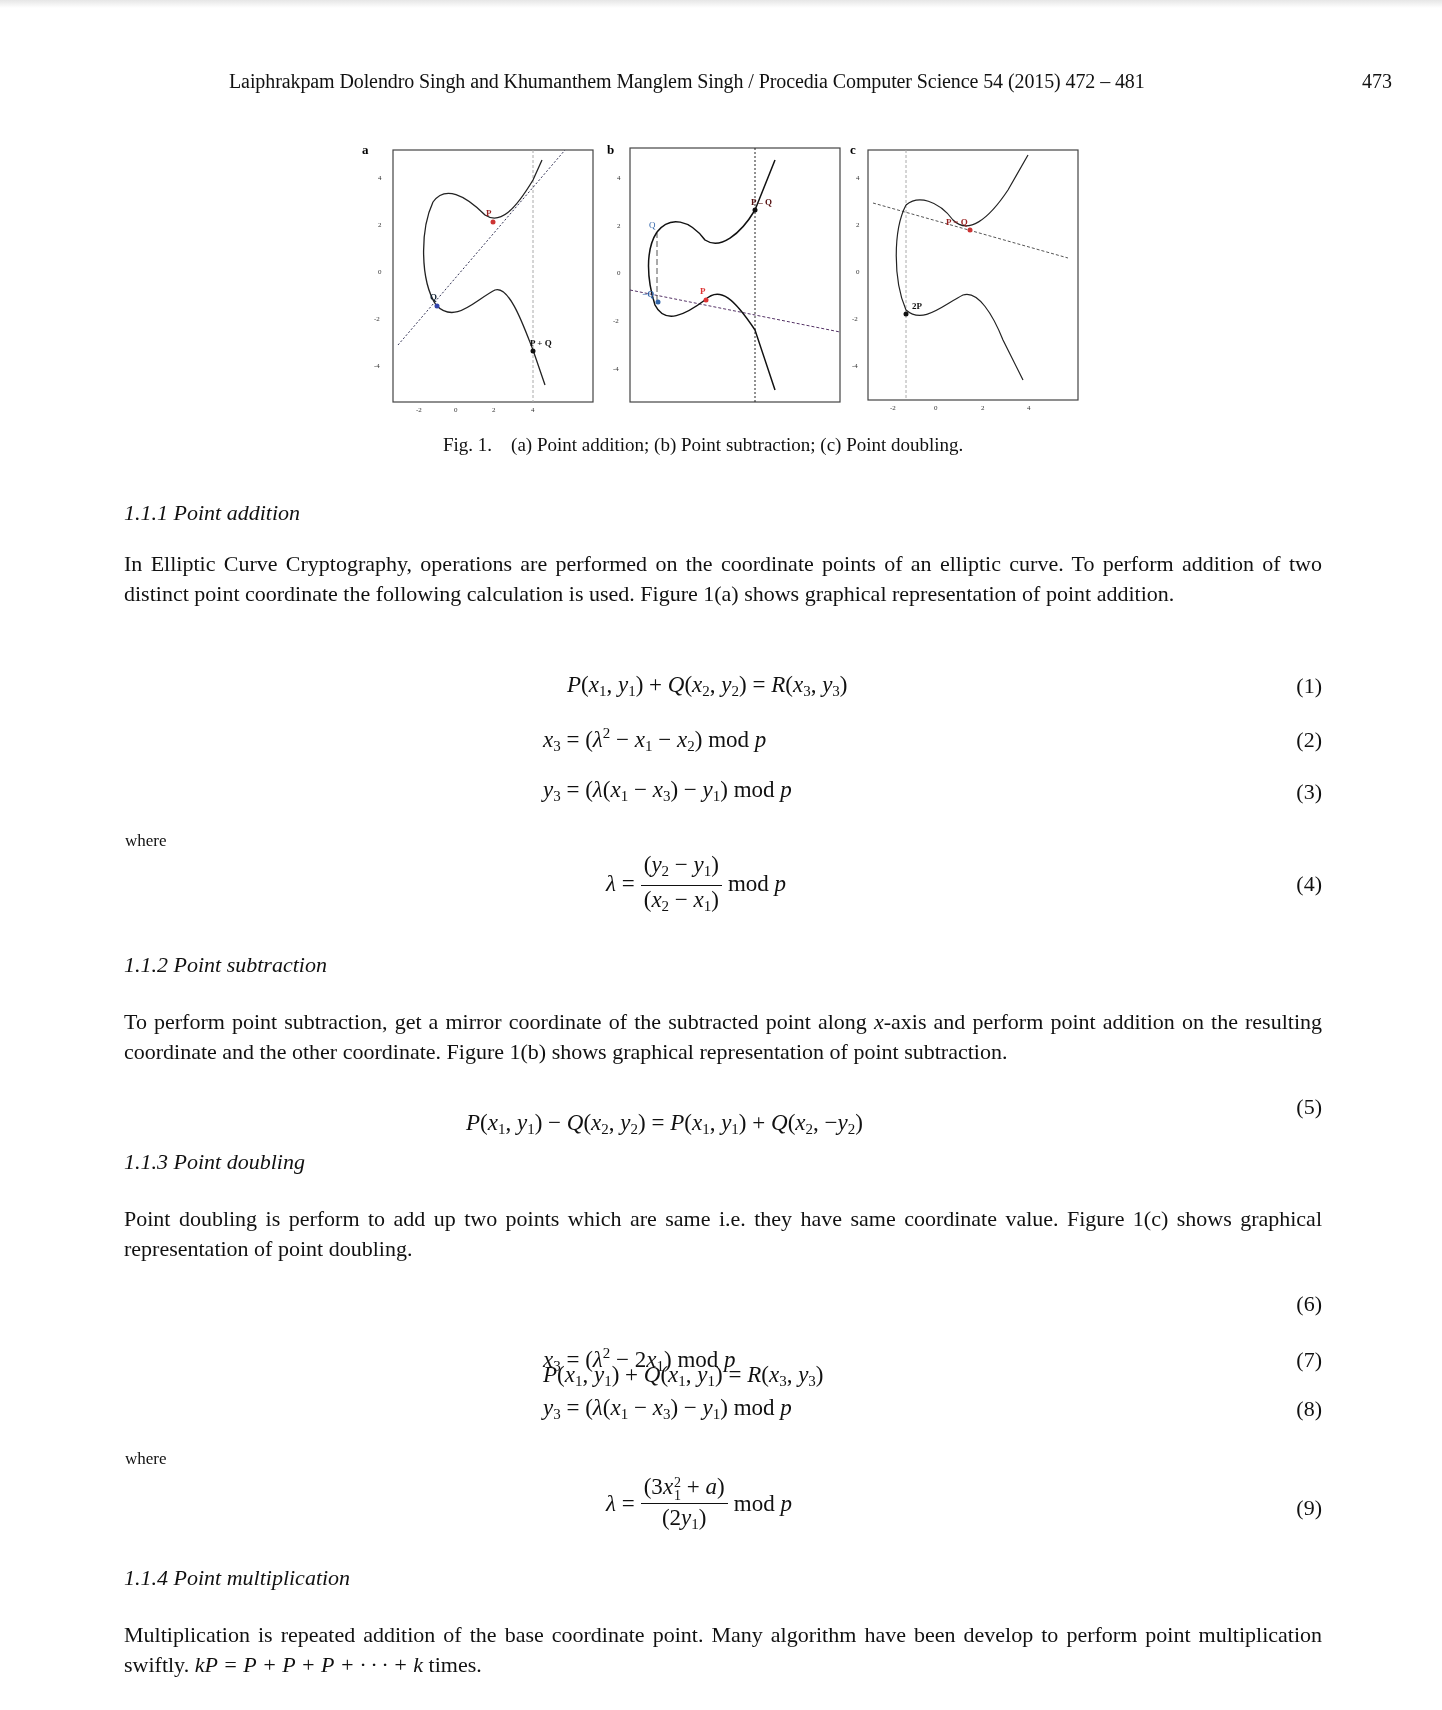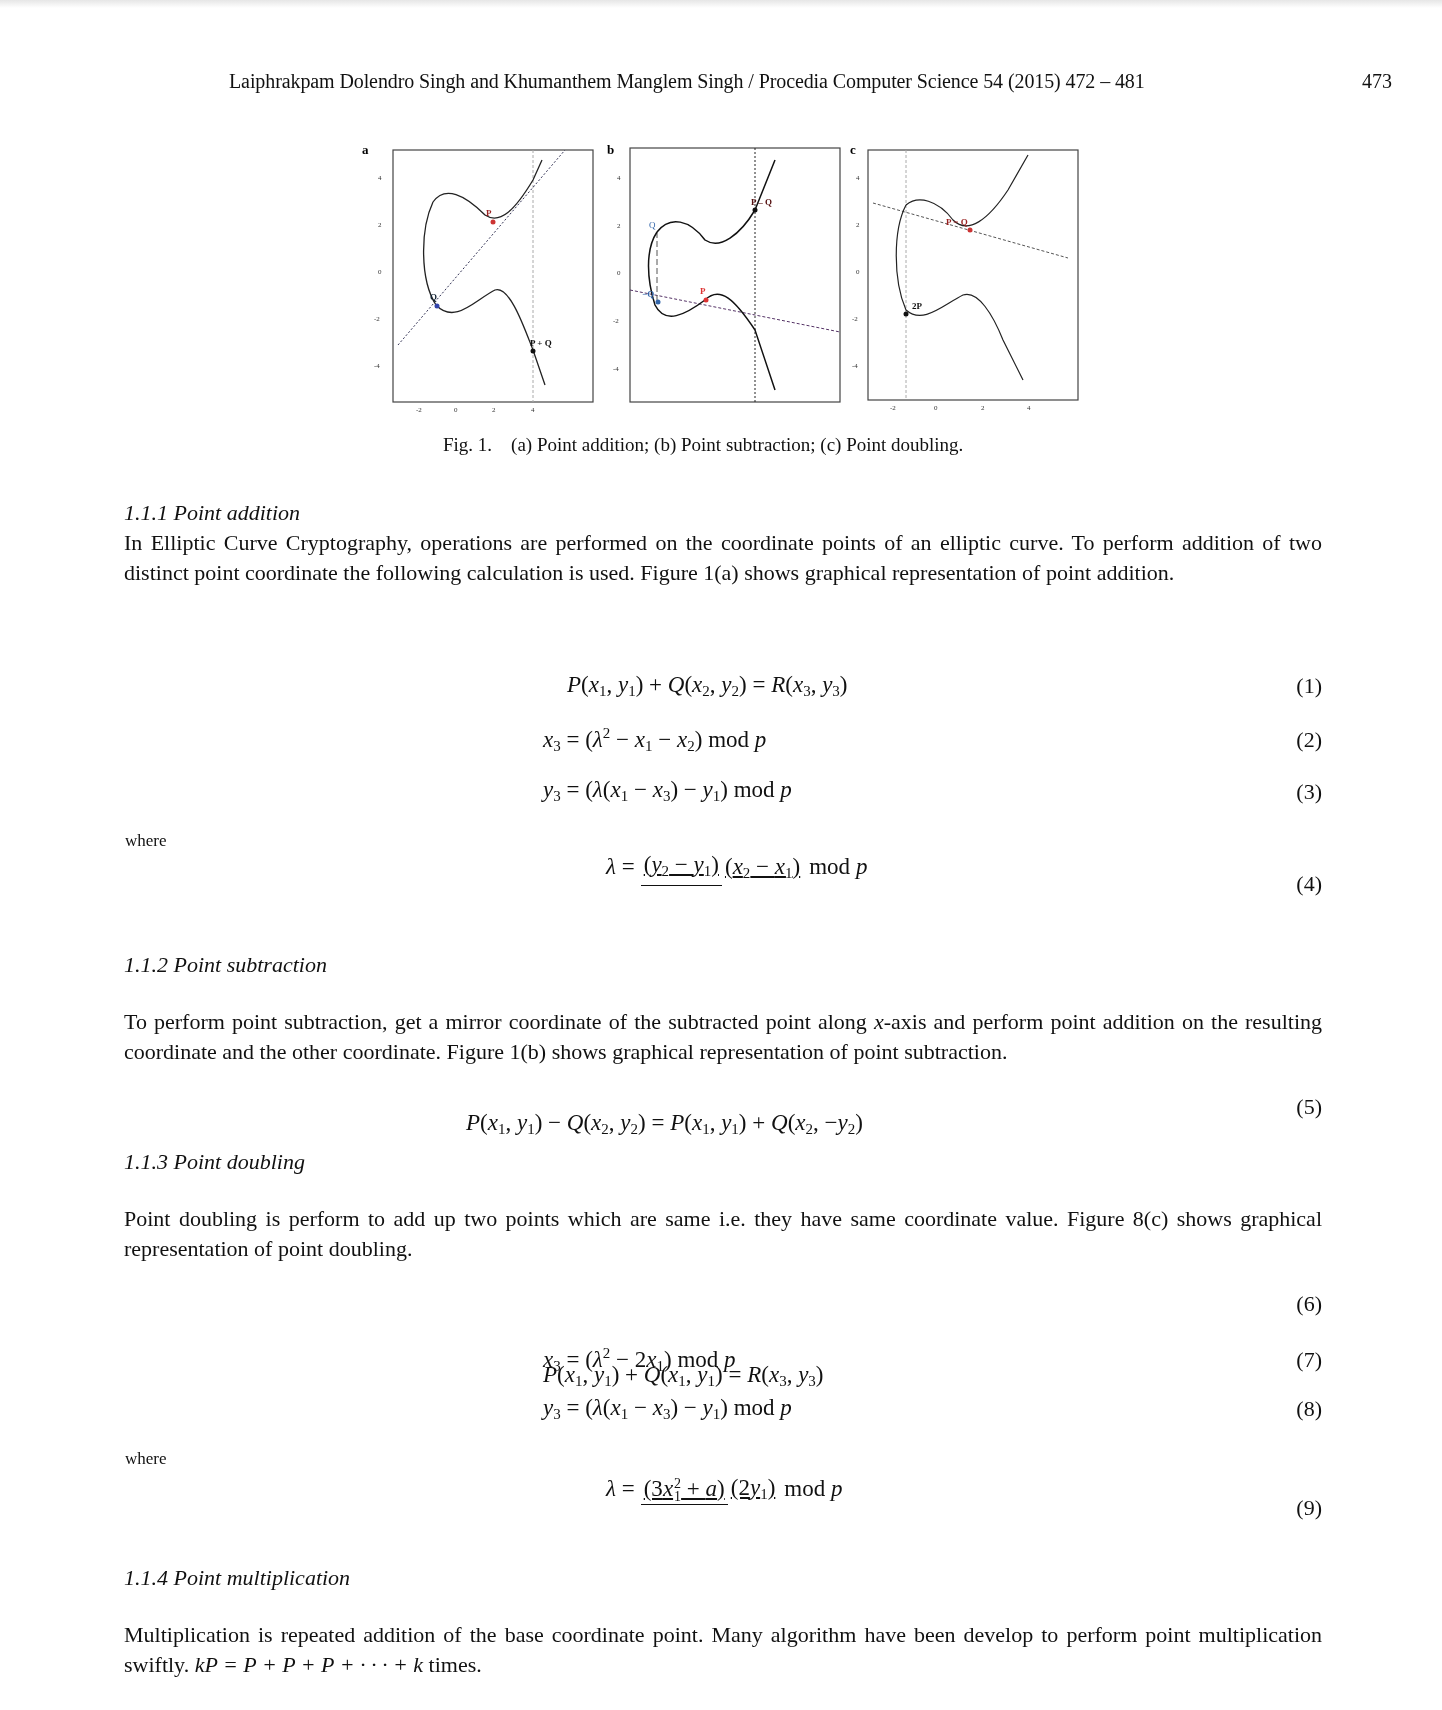--- a/index.html
+++ b/index.html
@@ -11,21 +11,21 @@
   .header { top:70px; left:229px; font-size:20px; white-space:nowrap; letter-spacing:-0.1px; }
   .pagenum { top:70px; left:1322px; font-size:20px;margin-left:40px; }
   .fig { top:140px; left:350px; width:750px; height:280px; }
   .caption { top:434px; left:443px; font-size:19px; white-space:nowrap;font-family:Liberation Serif, serif; }
   .sec { font-style:italic; font-size:22px; left:124px; white-space:nowrap; }
   .para { left:124px; width:1198px; font-size:22px; line-height:30px; text-align:justify; }
   .eq { font-size:23px; white-space:nowrap; font-style:normal; }
   .eq i { font-style:italic; }
   .eqnum { left:1290px; font-size:22px; width:32px; text-align:right; }
   .where { left:125px; font-size:17px; }
-  .frac { display:inline-flex; flex-direction:row; align-items:center; vertical-align:middle; margin:0 6px;text-decoration:underline; }
+  .frac { display:inline-flex; flex-direction:column; align-items:center; vertical-align:middle; margin:0 6px; }
   .frac .num { border-bottom:1.5px solid #111; padding:0 3px 1px; line-height:26px; }
   .frac .den { padding:1px 3px 0; line-height:26px; }
   sub { font-size:15px; vertical-align:-4px; }
   sup { font-size:15px; vertical-align:9px; }
   .ss { display:inline-flex; flex-direction:column; vertical-align:middle; font-size:14px; line-height:13px; margin-left:1px; }
 </style>
 </head>
 <body>
 
 <div class="topshade"></div>
@@ -110,21 +110,21 @@
       <text x="74" y="169" font-size="9" fill="#111" font-weight="bold">2P</text>
     </g>
   </svg>
 </div>
 <div class="abs caption">
   <span>Fig. 1.</span>&nbsp;&nbsp;&nbsp;
   <span>(a) Point addition; (b) Point subtraction; (c) Point doubling.</span>
 </div>
 
 <div class="abs sec" style="top:500px;">1.1.1  Point addition</div>
-<div class="abs para" style="top:528px;">In Elliptic Curve Cryptography, operations are performed on the coordinate points of an elliptic curve. To perform addition of two distinct point coordinate the following calculation is used. Figure 1(a) shows graphical representation of point addition.</div>
+<div class="abs para" style="top:549px;">In Elliptic Curve Cryptography, operations are performed on the coordinate points of an elliptic curve. To perform addition of two distinct point coordinate the following calculation is used. Figure 1(a) shows graphical representation of point addition.</div>
 
 <div class="abs eq" style="top:672px;left:543px;margin-left:24px;"><i>P</i>(<i>x</i><sub>1</sub>, <i>y</i><sub>1</sub>) + <i>Q</i>(<i>x</i><sub>2</sub>, <i>y</i><sub>2</sub>) = <i>R</i>(<i>x</i><sub>3</sub>, <i>y</i><sub>3</sub>)</div>
 <div class="abs eqnum" style="top:673px;">(1)</div>
 
 <div class="abs eq" style="top:725px;left:543px;"><i>x</i><sub>3</sub> = (<i>λ</i><sup>2</sup> − <i>x</i><sub>1</sub> − <i>x</i><sub>2</sub>) mod <i>p</i></div>
 <div class="abs eqnum" style="top:727px;">(2)</div>
 
 <div class="abs eq" style="top:777px;left:543px;"><i>y</i><sub>3</sub> = (<i>λ</i>(<i>x</i><sub>1</sub> − <i>x</i><sub>3</sub>) − <i>y</i><sub>1</sub>) mod <i>p</i></div>
 <div class="abs eqnum" style="top:779px;">(3)</div>
 
@@ -135,21 +135,21 @@
     </span>mod <i>p</i></div>
 <div class="abs eqnum" style="top:871px;">(4)</div>
 
 <div class="abs sec" style="top:952px;">1.1.2  Point subtraction</div>
 <div class="abs para" style="top:1007px;"><span>To perform point subtraction, get a mirror coordinate of the subtracted point along </span><i>x</i><span>-axis and perform point addition on the resulting coordinate and the other coordinate. Figure 1(b) shows graphical representation of point subtraction.</span></div>
 
 <div class="abs eq" style="top:1110px;left:466px;"><i>P</i>(<i>x</i><sub>1</sub>, <i>y</i><sub>1</sub>) − <i>Q</i>(<i>x</i><sub>2</sub>, <i>y</i><sub>2</sub>) = <i>P</i>(<i>x</i><sub>1</sub>, <i>y</i><sub>1</sub>) + <i>Q</i>(<i>x</i><sub>2</sub>, −<i>y</i><sub>2</sub>)</div>
 <div class="abs eqnum" style="top:1094px;">(5)</div>
 
 <div class="abs sec" style="top:1149px;">1.1.3  Point doubling</div>
-<div class="abs para" style="top:1204px;">Point doubling is perform to add up two points which are same i.e. they have same coordinate value. Figure 8(c) shows graphical representation of point doubling.</div>
+<div class="abs para" style="top:1204px;">Point doubling is perform to add up two points which are same i.e. they have same coordinate value. Figure 1(c) shows graphical representation of point doubling.</div>
 
 <div class="abs eq" style="top:1362px;left:543px;"><i>P</i>(<i>x</i><sub>1</sub>, <i>y</i><sub>1</sub>) + <i>Q</i>(<i>x</i><sub>1</sub>, <i>y</i><sub>1</sub>) = <i>R</i>(<i>x</i><sub>3</sub>, <i>y</i><sub>3</sub>)</div>
 <div class="abs eqnum" style="top:1291px;">(6)</div>
 
 <div class="abs eq" style="top:1345px;left:543px;"><i>x</i><sub>3</sub> = (<i>λ</i><sup>2</sup> − 2<i>x</i><sub>1</sub>) mod <i>p</i></div>
 <div class="abs eqnum" style="top:1347px;">(7)</div>
 
 <div class="abs eq" style="top:1395px;left:543px;"><i>y</i><sub>3</sub> = (<i>λ</i>(<i>x</i><sub>1</sub> − <i>x</i><sub>3</sub>) − <i>y</i><sub>1</sub>) mod <i>p</i></div>
 <div class="abs eqnum" style="top:1396px;">(8)</div>
 

